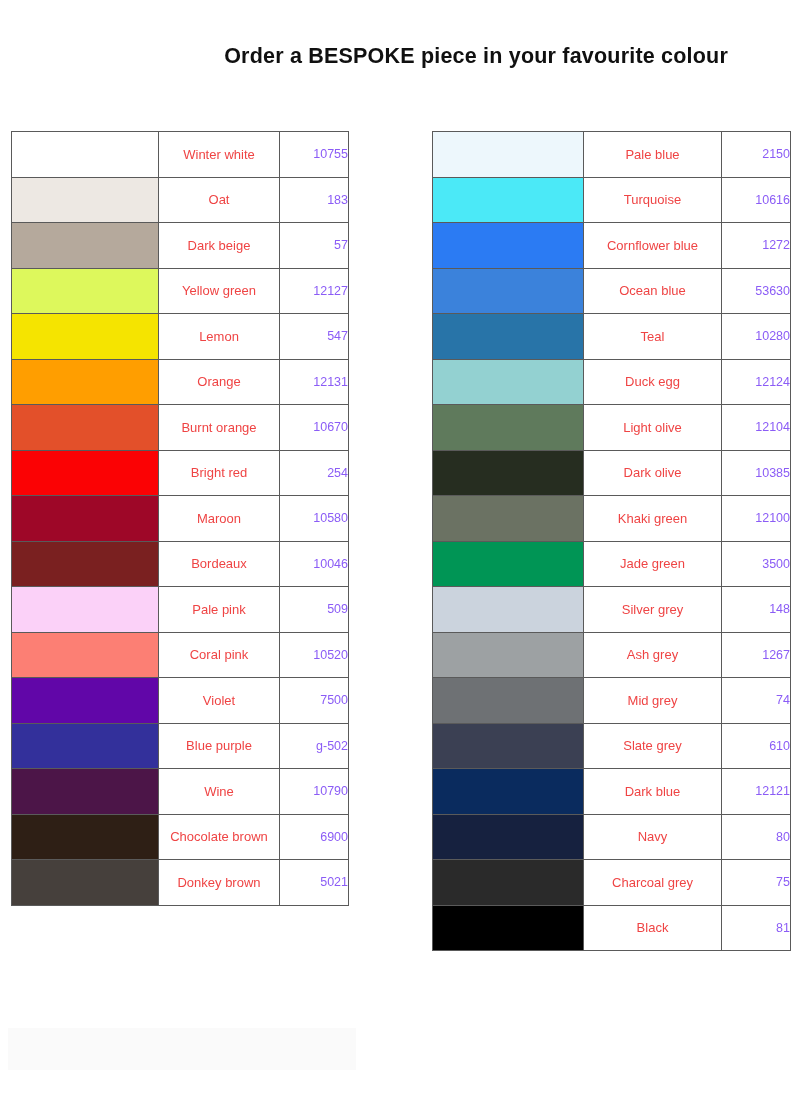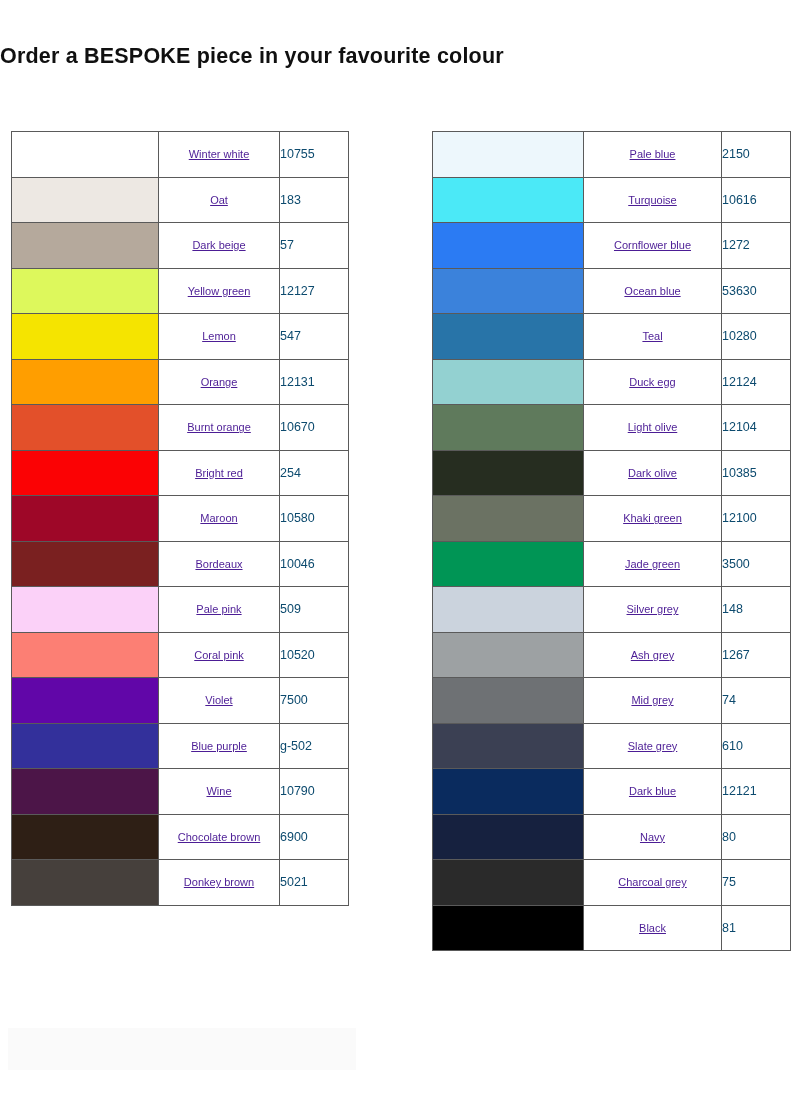--- a/index.html
+++ b/index.html
@@ -13,21 +13,21 @@
     font-family: "Liberation Sans", sans-serif;
     position: relative;
     overflow: hidden;
   }
 
   .page-title {
     position: absolute;
     left: 0;
     top: 44px;
     width: 728px;
-    text-align: left;
+    text-align: right;
     font-size: 21.5px;
     font-weight: bold;
     color: #101010;
     letter-spacing: 0.2px;
   }
 
   
   .bg-panel {
     position: absolute;
     left: 8px;
@@ -66,32 +66,31 @@
 
   .swatch {
     display: block;
     width: 100%;
     height: 44.5px;
   }
 
   .name-cell {
     width: 120px;
     text-align: center;
-    font-size: 11px;
-    color: #4c1d95;
+    font-size: 13px;
+    color: #ef4444;
     background: #ffffff;
-    text-decoration: underline;
   }
   .colour-table.right .name-cell { width: 137px; }
 
   .code-cell {
     width: 68px;
-    text-align: left;
+    text-align: right;
     font-size: 12.5px;
-    color: #0c4a6e;
+    color: #8b5cf6;
     background: #ffffff;
   }
 </style>
 </head>
 <body>
 
 <div class="page-title">Order a BESPOKE piece in your favourite colour</div>
 
 <div class="bg-panel"></div>
 

